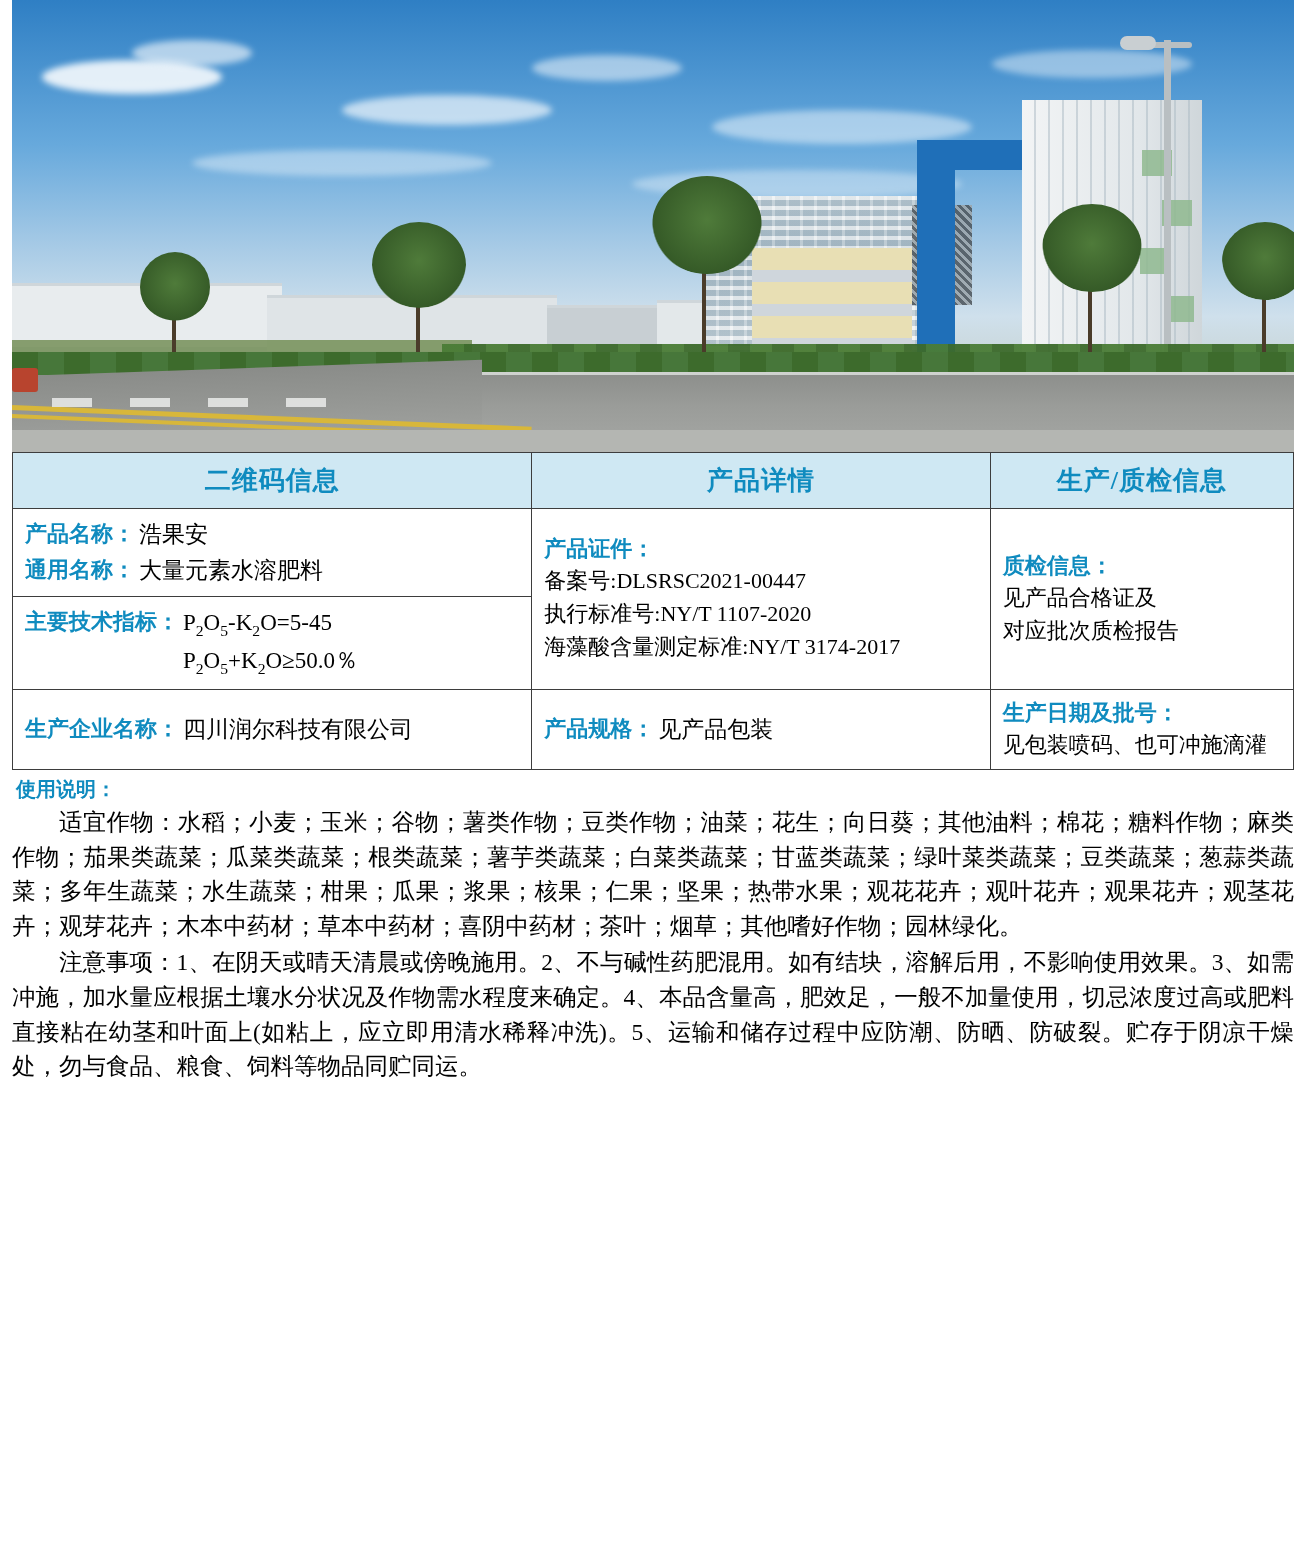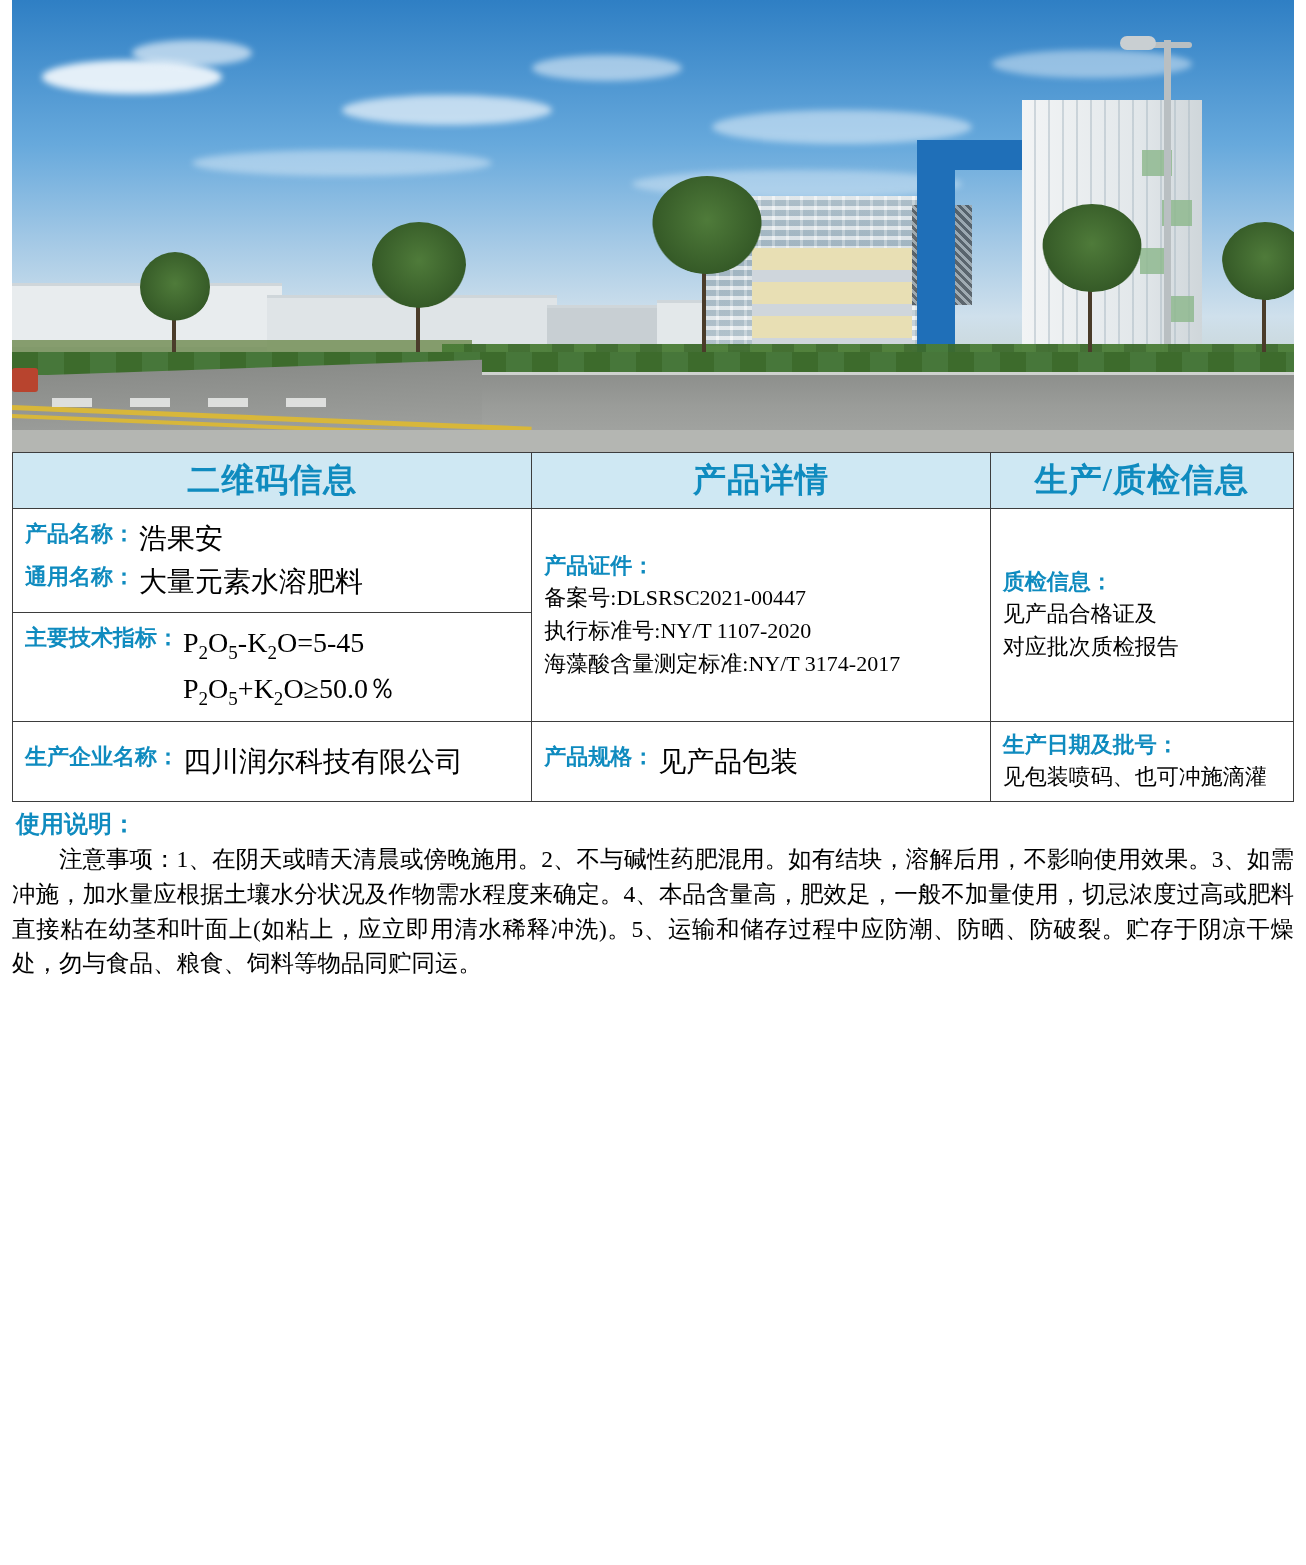--- a/index.html
+++ b/index.html
@@ -181,33 +181,33 @@
     padding: 8px 12px;
   }
   .hdr-cell {
     background: #cfe8f3;
     text-align: center;
     height: 56px;
     padding: 0 !important;
   }
   .hdr-text {
     color: #0f8bbf;
-    font-size: 33px;
+    font-size: 26px;
     font-weight: bold;
     letter-spacing: 1px;
   }
   .lbl {
     color: #0f8bbf;
     font-weight: bold;
     font-size: 22px;
     white-space: nowrap;
   }
   .val {
     color: #000;
-    font-size: 28px;
+    font-size: 23px;
   }
   .row-line {
     display: flex;
     align-items: flex-start;
     gap: 4px;
     line-height: 1.55;
   }
   .stack-line { line-height: 1.5; font-size: 22px; }
   .cell-qr { width: 512px; }
   .cell-detail { width: 452px; }
@@ -216,21 +216,21 @@
   sub { font-size: 0.68em; }
 
   
   .usage {
     width: 1282px;
     margin: 6px auto 0 auto;
   }
   .usage-title {
     color: #0f8bbf;
     font-weight: bold;
-    font-size: 24px;
+    font-size: 20px;
     margin: 6px 0 2px 4px;
   }
   .para {
     font-size: 23.5px;
     line-height: 1.48;
     text-align: justify;
     text-justify: inter-ideograph;
     margin: 0 0 1px 0;
     text-indent: 2em;
   }
@@ -364,16 +364,17 @@
       <td>
         <div class="lbl">生产日期及批号：</div>
         <div class="stack-line">见包装喷码、也可冲施滴灌</div>
       </td>
     </tr>
   </tbody>
     </table>
 
   <div class="usage">
     <div class="usage-title">使用说明：</div>
+    <p class="para">适宜作物：水稻；小麦；玉米；谷物；薯类作物；豆类作物；油菜；花生；向日葵；其他油料；棉花；糖料作物；麻类作物；茄果类蔬菜；瓜菜类蔬菜；根类蔬菜；薯芋类蔬菜；白菜类蔬菜；甘蓝类蔬菜；绿叶菜类蔬菜；豆类蔬菜；葱蒜类蔬菜；多年生蔬菜；水生蔬菜；柑果；瓜果；浆果；核果；仁果；坚果；热带水果；观花花卉；观叶花卉；观果花卉；观茎花卉；观芽花卉；木本中药材；草本中药材；喜阴中药材；茶叶；烟草；其他嗜好作物；园林绿化。</p>
     <p class="para">注意事项：1、在阴天或晴天清晨或傍晚施用。2、不与碱性药肥混用。如有结块，溶解后用，不影响使用效果。3、如需冲施，加水量应根据土壤水分状况及作物需水程度来确定。4、本品含量高，肥效足，一般不加量使用，切忌浓度过高或肥料直接粘在幼茎和叶面上(如粘上，应立即用清水稀释冲洗)。5、运输和储存过程中应防潮、防晒、防破裂。贮存于阴凉干燥处，勿与食品、粮食、饲料等物品同贮同运。</p>
   </div>
 
 </div>
 
 </body></html>

